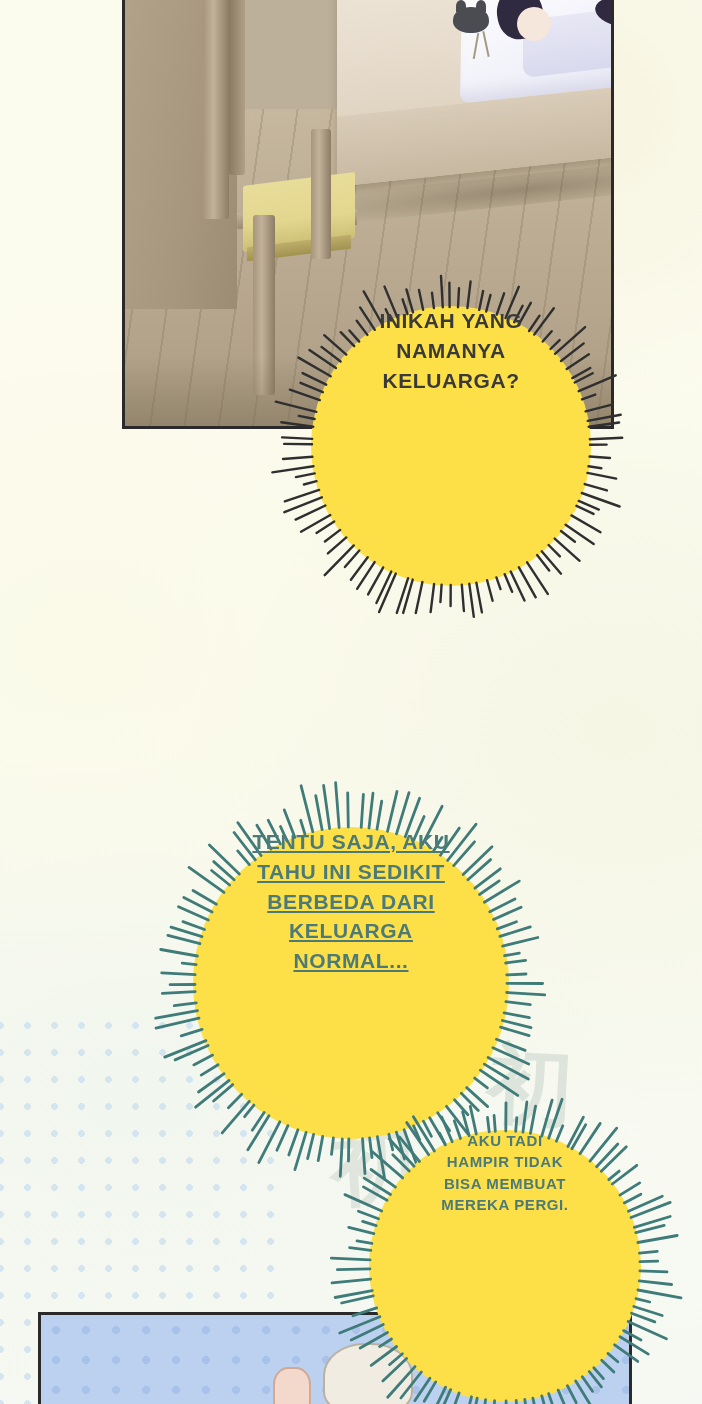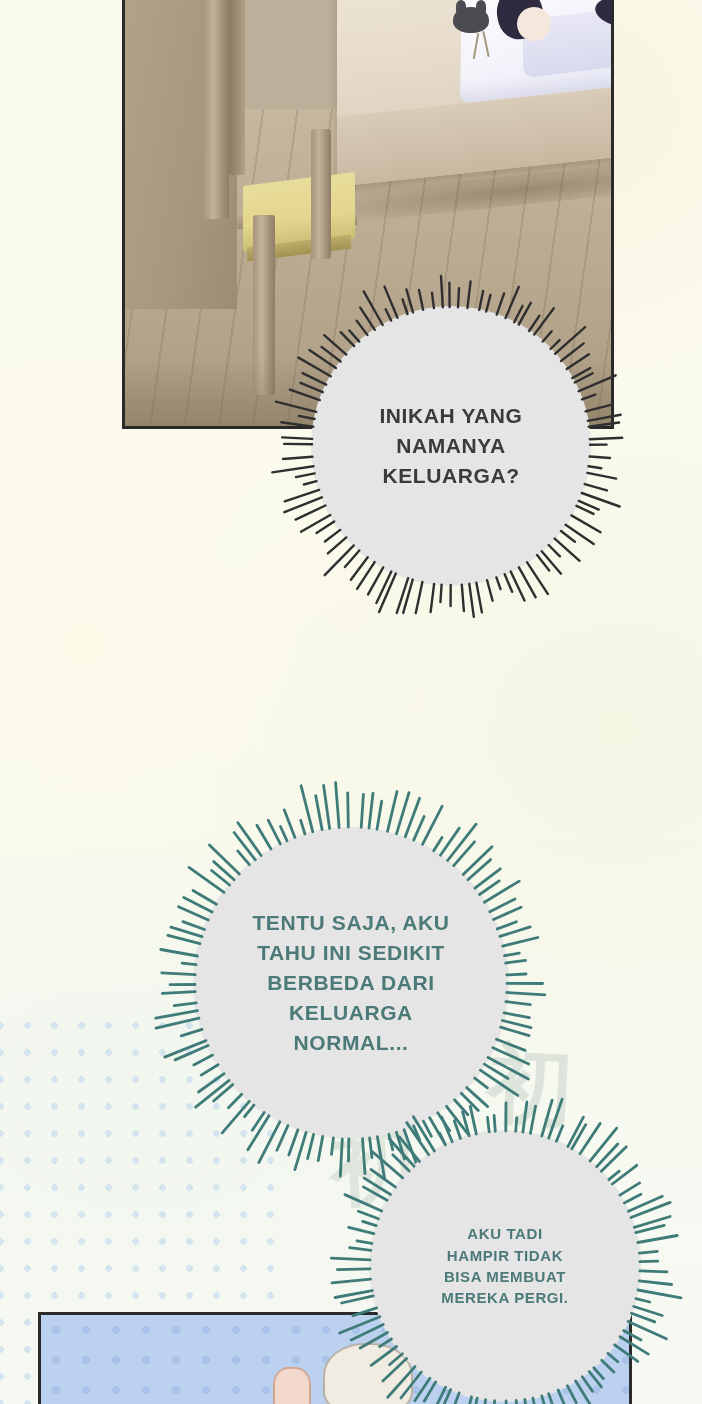--- a/index.html
+++ b/index.html
@@ -187,23 +187,23 @@
   .panel-dark-bottom {
     position: absolute;
     left: 0; right: 0; bottom: 0; height: 70px;
     background: linear-gradient(180deg, rgba(130,115,92,0) 0%, rgba(120,104,82,0.45) 100%);
   }
 
   
   .bubble {
     position: absolute;
     border-radius: 50%;
-    background: #e5e5e5;
+    background: #fde047;
     display: flex;
-    align-items: center;
+    align-items: flex-start;
     justify-content: center;
     text-align: center;
   }
   .bubble .txt {
     position: relative;
     z-index: 3;
     letter-spacing: 0.6px;
     line-height: 1.42;
     white-space: pre-line;
   }
@@ -226,20 +226,21 @@
   }
   
   #bubble-2 {
     left: 193px; top: 827px;
     width: 316px; height: 312px;
   }
   #bubble-2 .txt {
     color: #4c7a78;
     font-size: 21px;
     font-weight: 700;
+    text-decoration: underline;
   }
   
   #bubble-3 {
     left: 369px; top: 1130px;
     width: 272px; height: 272px;
   }
   #bubble-3 .txt {
     color: #4c7a78;
     font-size: 15px;
     font-weight: 700;

